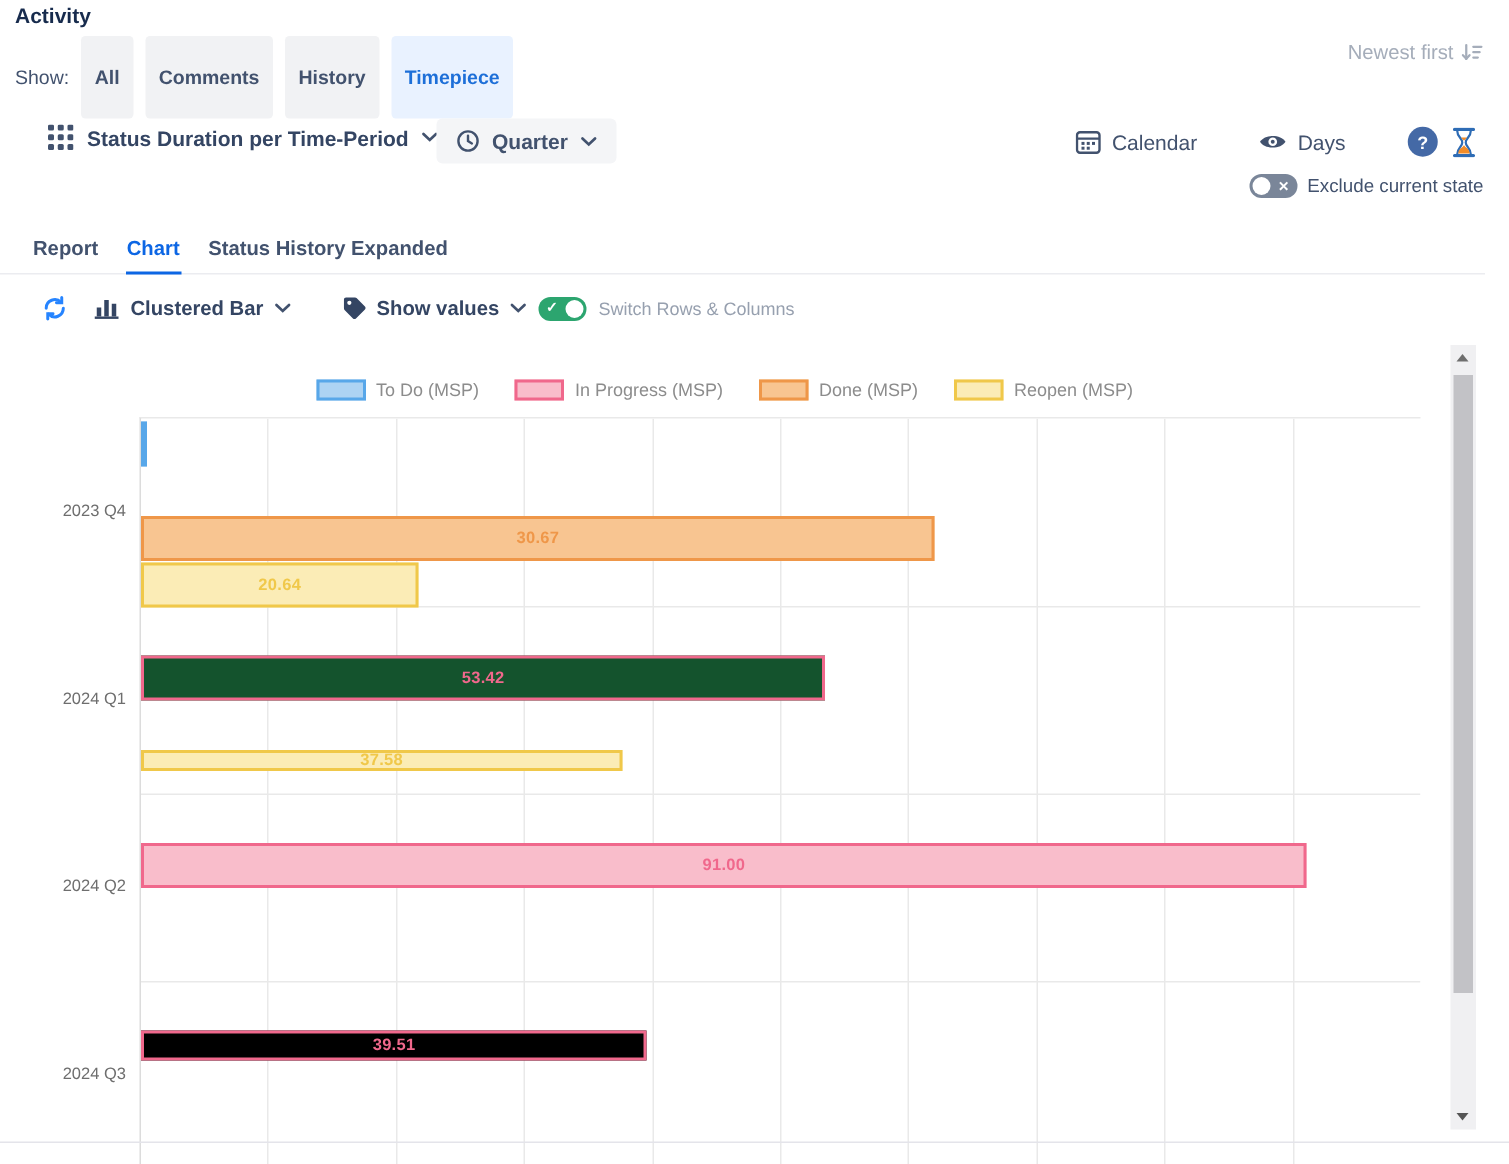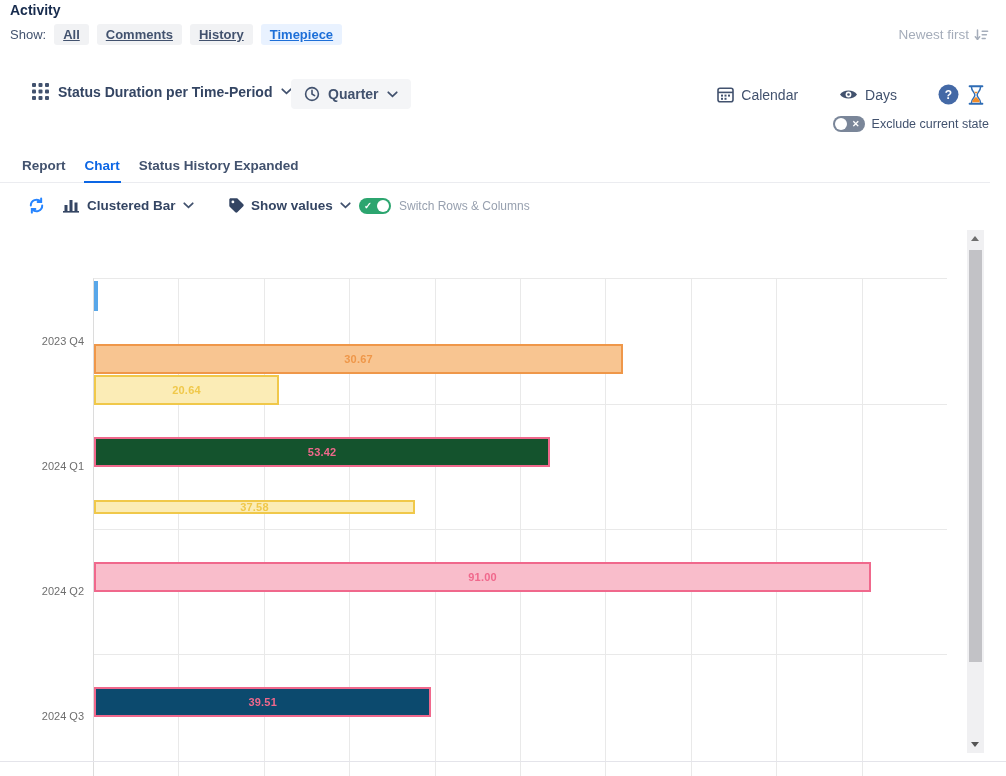--- a/index.html
+++ b/index.html
@@ -3,21 +3,21 @@
 <meta charset="utf-8">
 <style>
   * { margin:0; padding:0; box-sizing:border-box; }
   html,body { background:#fff; }
   body { width:1006px; height:776px; font-family:"Liberation Sans", sans-serif; position:relative; overflow:hidden; color:#42526E; }
   .abs { position:absolute; }
 
   
   .page-title { left:10px; top:2px; font-size:14px; font-weight:700; color:#172B4D; }
   .show-row { left:10px; top:24px; display:flex; align-items:center; gap:8px; font-size:13px; color:#42526E; }
-  .chip { background:#F1F2F4; border:none; border-radius:3px; padding:3px 9px; font:600 13px "Liberation Sans",sans-serif; color:#42526E; cursor:pointer;text-decoration:underline; }
+  .chip { background:#F1F2F4; border:none; border-radius:3px; padding:20px 9px; font:600 13px "Liberation Sans",sans-serif; color:#42526E; cursor:pointer; }
   .chip-active { background:#E9F2FF; color:#1D6FD8; }
   .sort { right:17px; top:27px; display:flex; align-items:center; gap:5px; color:#A5ADBA; font-size:13.5px; }
 
   
   .report-selector { left:32px; top:83px; display:flex; align-items:center; gap:9px; cursor:pointer; }
   .report-selector .lbl { font-size:14px; font-weight:600; color:#344563; }
   .period-btn { left:291px; top:79px; height:30px; display:flex; align-items:center; gap:8px; background:#F4F5F7; border:none; border-radius:4px; padding:0 13px; font:600 14px "Liberation Sans",sans-serif; color:#42526E; cursor:pointer; }
   .utils { right:22px; top:84px; display:flex; align-items:center; gap:41px; }
   .util { display:flex; align-items:center; gap:7px; font-size:14px; color:#42526E; cursor:pointer; }
   .util-pair { display:flex; align-items:center; gap:9px; }
@@ -240,20 +240,38 @@
 
 <div class="abs ctl-switch">
   <span class="toggle toggle-on">
     <span class="tglyph">✓</span>
     <span class="knob"></span>
   </span>
   <span class="slabel">Switch Rows &amp; Columns</span>
 </div>
 
 <div class="abs chart">
+  <div class="legend" id="legend">
+      <span class="legend-item">
+        <span class="swatch" style="background: rgb(173, 211, 243); border-color: rgb(88, 167, 233);"></span>
+        <span>To Do (MSP)</span>
+      </span>
+      <span class="legend-item">
+        <span class="swatch" style="background: rgb(249, 189, 203); border-color: rgb(240, 104, 140);"></span>
+        <span>In Progress (MSP)</span>
+      </span>
+      <span class="legend-item">
+        <span class="swatch" style="background: rgb(248, 197, 145); border-color: rgb(239, 151, 73);"></span>
+        <span>Done (MSP)</span>
+      </span>
+      <span class="legend-item">
+        <span class="swatch" style="background: rgb(251, 236, 182); border-color: rgb(240, 200, 74);"></span>
+        <span>Reopen (MSP)</span>
+      </span>
+    </div>
   <div class="yaxis" id="yaxis">
       <div class="cat" style="top: 56.5px;">2023 Q4</div>
       <div class="cat" style="top: 181.5px;">2024 Q1</div>
       <div class="cat" style="top: 306.5px;">2024 Q2</div>
       <div class="cat" style="top: 431.5px;">2024 Q3</div>
     </div>
   <div class="plot" id="plot">
       <div class="vgrid" style="left: 84.4px;"></div>
       <div class="vgrid" style="left: 169.8px;"></div>
       <div class="vgrid" style="left: 255.2px;"></div>
@@ -266,21 +284,21 @@
       <div class="hband" style="top: 125px;"></div>
       <div class="hband" style="top: 250px;"></div>
       <div class="hband" style="top: 375px;"></div>
       <div class="bar" style="top: 2px; width: 3px; height: 30px; background: rgb(173, 211, 243); border-color: rgb(88, 167, 233);"></div>
       <div class="bar" style="top: 158.25px; width: 456.207px; height: 30px; background: #14532d; border-color: rgb(240, 104, 140);">
         <span class="bar-label" style="color: rgb(240, 104, 140);">53.42</span>
       </div>
       <div class="bar" style="top: 283.25px; width: 777.14px; height: 30px; background: rgb(249, 189, 203); border-color: rgb(240, 104, 140);">
         <span class="bar-label" style="color: rgb(240, 104, 140);">91.00</span>
       </div>
-      <div class="bar" style="top: 408.25px; width: 337.415px; height: 30px; background: #0c4a6e; border-color: rgb(240, 104, 140);">
+      <div class="bar" style="top: 408.25px; width: 337.415px; height: 20px; background: #000000; border-color: rgb(240, 104, 140);">
         <span class="bar-label" style="color: rgb(240, 104, 140);">39.51</span>
       </div>
       <div class="bar" style="top: 64.5px; width: 529.138px; height: 30px; background: rgb(248, 197, 145); border-color: rgb(239, 151, 73);">
         <span class="bar-label" style="color: rgb(239, 151, 73);">30.67</span>
       </div>
       <div class="bar" style="top: 95.75px; width: 185px; height: 30px; background: rgb(251, 236, 182); border-color: rgb(240, 200, 74);">
         <span class="bar-label" style="color: rgb(240, 200, 74);">20.64</span>
       </div>
       <div class="bar" style="top: 220.75px; width: 320.933px; height: 14px; background: rgb(251, 236, 182); border-color: rgb(240, 200, 74);">
         <span class="bar-label" style="color: rgb(240, 200, 74);">37.58</span>

